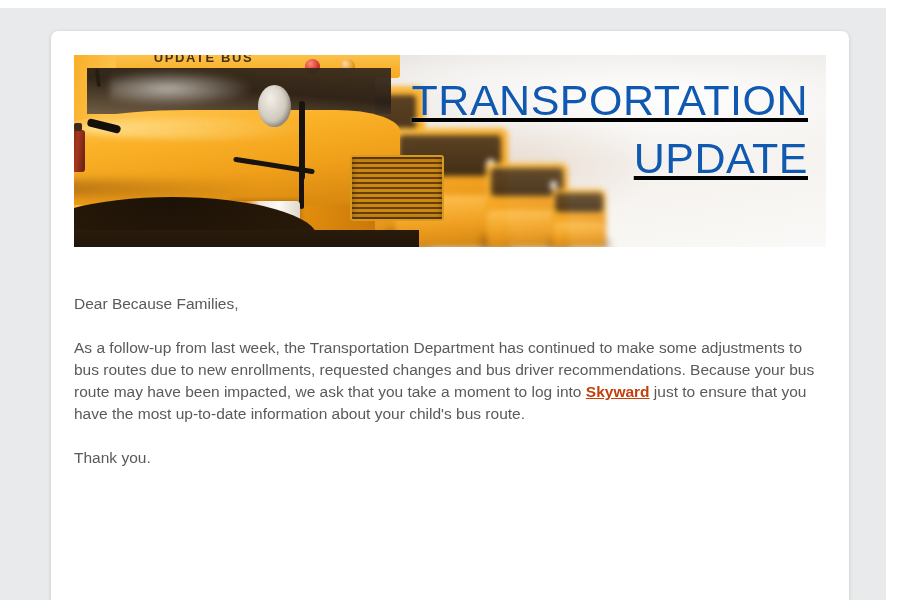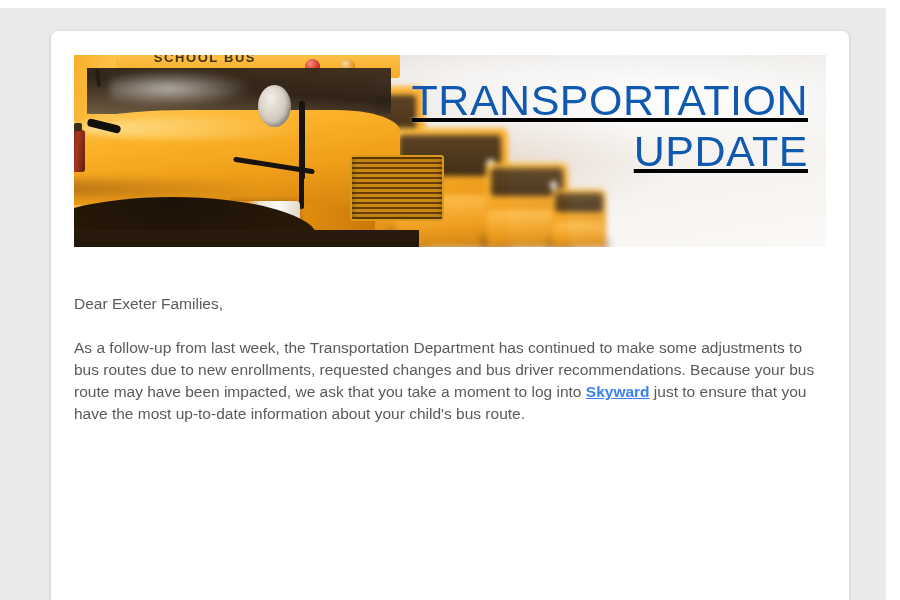--- a/index.html
+++ b/index.html
@@ -324,39 +324,39 @@
   .banner-title .line {
     display: block;
     font-family: "Liberation Sans", sans-serif;
     font-weight: 300;
     font-size: 43px;
     letter-spacing: 0.5px;
     color: #1059b0;
     white-space: nowrap;
     text-shadow: 0 0 2px rgba(255,255,255,.55);
   }
-  .banner-title .line.l2 { margin-top: 7px; }
+  .banner-title .line.l2 { margin-top: 14px; }
 
   
   .body-copy {
     position: absolute;
     left: 23px;
     top: 262px;
     width: 752px;
   }
   .body-copy p {
     margin: 0 0 22px 0;
     font-family: "Liberation Sans", sans-serif;
     font-size: 15.5px;
     line-height: 22px;
     color: #5a5a5a;
   }
   .body-copy p.last { margin-bottom: 0; }
   .body-copy a.inline-link {
-    color: #3b82f6;
+    color: #c2410c;
     font-weight: bold;
     text-decoration: underline;
   }
 </style>
 </head>
 <body>
 
 <div class="viewport">
 
   <div class="page-bg"></div>
@@ -394,21 +394,21 @@
           <div class="dbus b4">
             <div class="shadow"></div>
               <div class="cab"></div>
               <div class="hood"></div>
           </div>
         </div>
 
         <div class="fgbus">
           <div class="fg-body"></div>
           <div class="fg-roof"></div>
-          <div class="fg-signtext">SCHOOL BUS</div>
+          <div class="fg-signtext">UPDATE BUS</div>
           <div class="fg-lamp red"></div>
           <div class="fg-lamp amber"></div>
           <div class="fg-windshield">
             <div class="fg-wiper"></div>
           </div>
           <div class="fg-cloudrefl"></div>
           <div class="fg-hood"></div>
           <div class="fg-hood-hi"></div>
           <div class="fg-shadowband"></div>
           <div class="fg-mirror-head"></div>
@@ -427,21 +427,22 @@
       </div>
 
       <div class="banner-title">
         <span class="line l1">TRANSPORTATION</span>
         <span class="line l2">UPDATE</span>
       </div>
     </div>
 
     <div class="body-copy">
 
-      <p>Dear Exeter Families,</p>
+      <p>Dear Because Families,</p>
 
       <p><span>As a follow-up from last week, the Transportation Department has continued to make some adjustments to bus routes due to new enrollments, requested changes and bus driver recommendations. Because your bus route may have been impacted, we ask that you take a moment to log into </span><a href="#" class="inline-link">Skyward</a><span> just to ensure that you have the most up-to-date information about your child's bus route.</span></p>
 
 
+      <p class="last">Thank you.</p>
     </div>
 
   </div>
 </div>
 
 </body></html>

